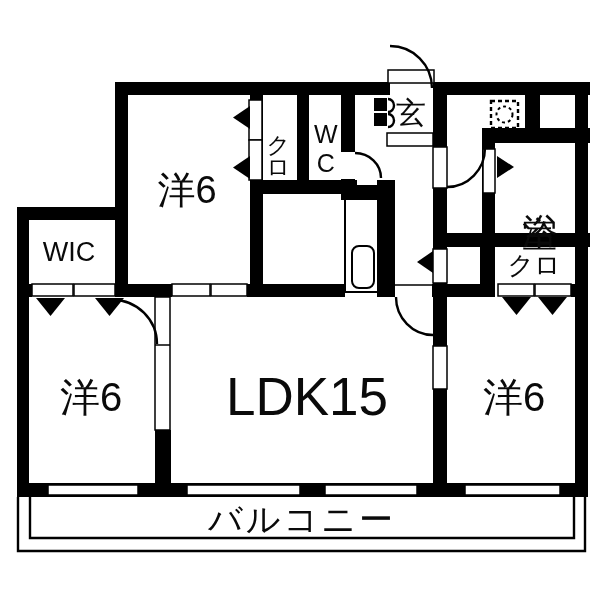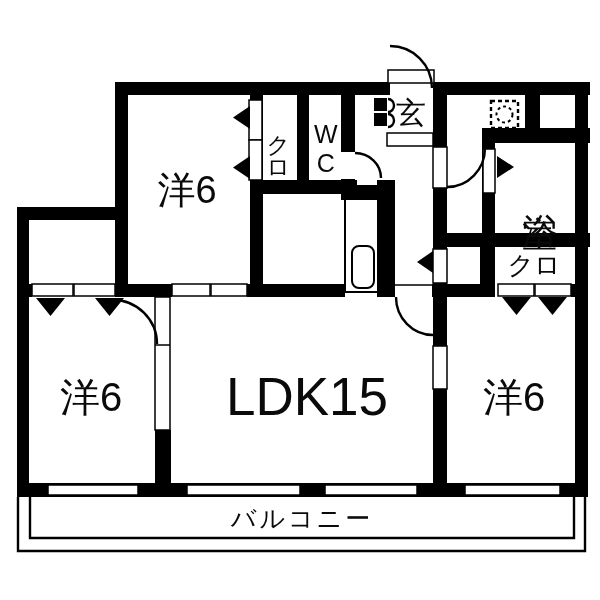--- a/index.html
+++ b/index.html
@@ -119,19 +119,20 @@
   <g fill="none" stroke="#000" stroke-width="2.4">
     <path d="M 18 497 L 18 551 L 585 551 L 585 497"></path>
     <path d="M 30 497 L 30 538 L 574 538 L 574 497"></path>
   </g>
 </svg>
 
   <div class="lbl" style="left:187px;top:190px;font-size:38px;">洋6</div>
   <div class="lbl" style="left:91px;top:397px;font-size:40px;">洋6</div>
   <div class="lbl" style="left:514px;top:397px;font-size:40px;">洋6</div>
   <div class="lbl" style="left:307px;top:397px;font-size:53px;">LDK15</div>
+  <div class="lbl" style="left:69px;top:253px;font-size:27px;">WIC</div>
   <div class="lbl vert" style="left:325px;top:149px;font-size:25px;">WC</div>
   <div class="lbl" style="left:411px;top:113px;font-size:30px;">玄</div>
   <div class="lbl vert" style="left:540px;top:187px;font-size:35px;">浴室</div>
   <div class="lbl vert" style="left:278px;top:146px;font-size:23px;">クロ</div>
   <div class="lbl" style="left:534px;top:265px;font-size:26px;">クロ</div>
-  <div class="lbl" style="left:302px;top:519px;font-size:25px;letter-spacing:3px;">バルコニー</div>
+  <div class="lbl" style="left:302px;top:519px;font-size:34px;letter-spacing:3px;">バルコニー</div>
 </div>
 
 </body></html>

